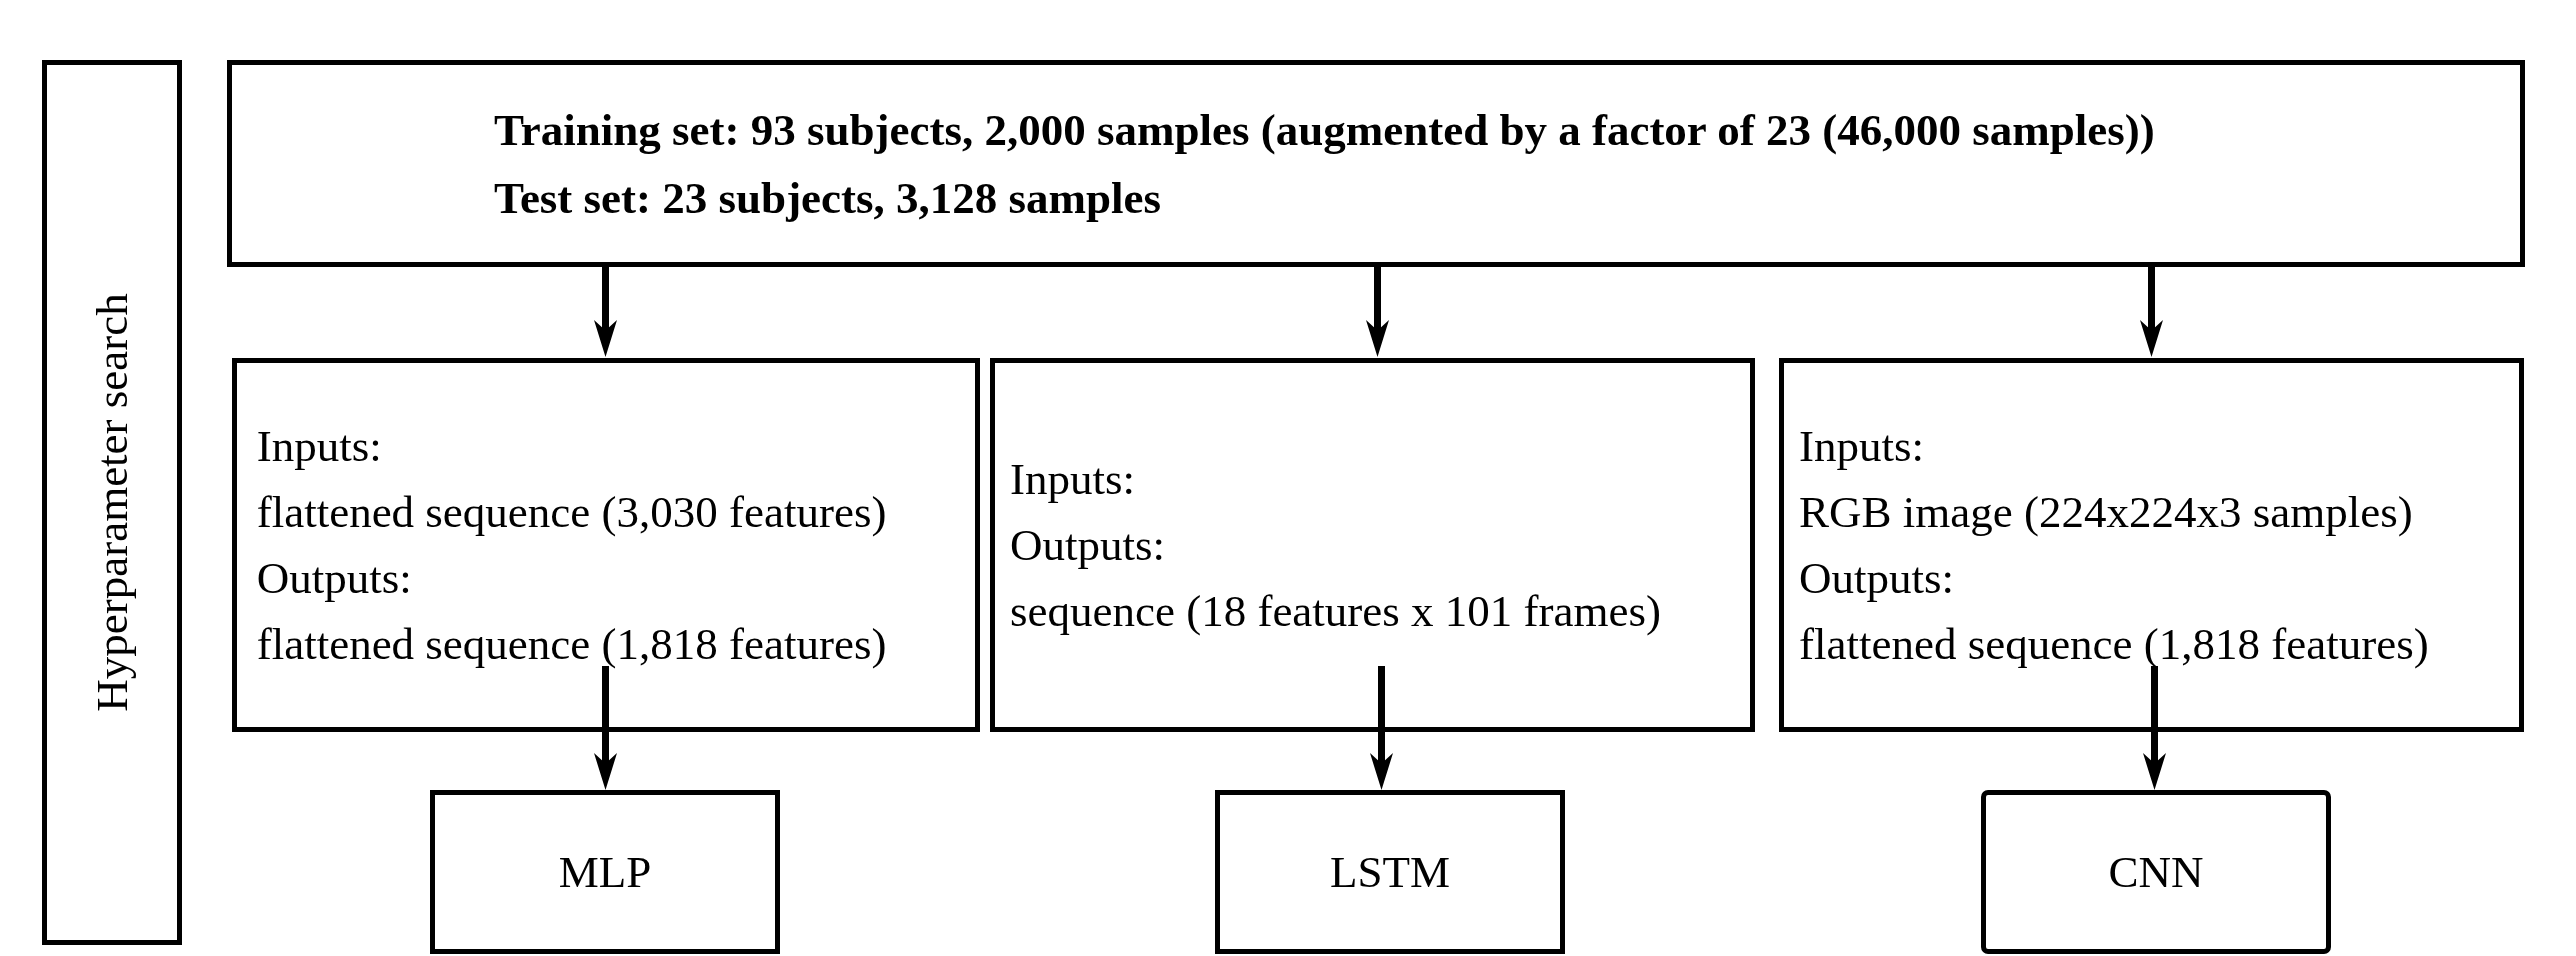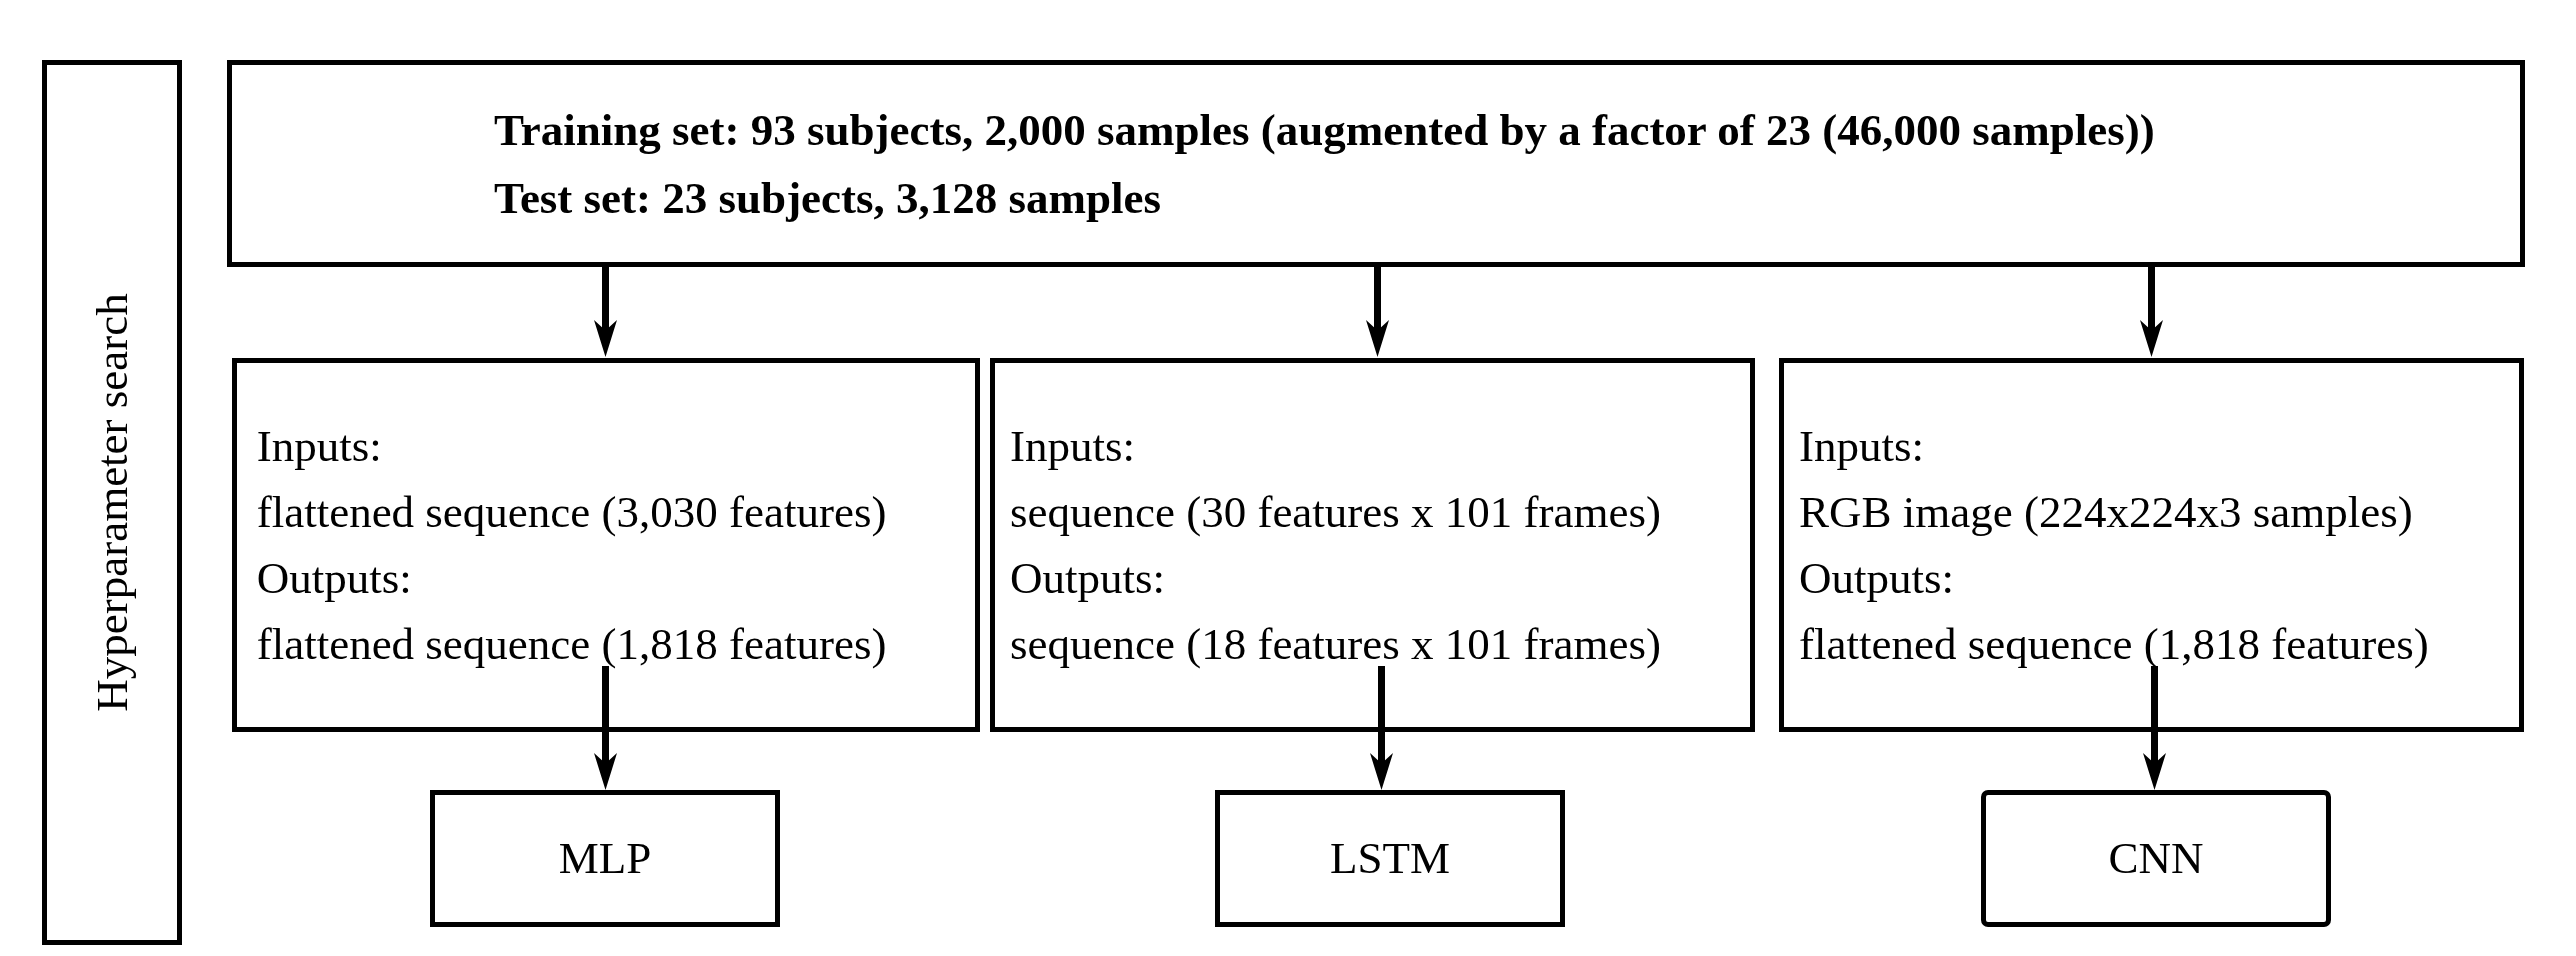--- a/index.html
+++ b/index.html
@@ -55,21 +55,21 @@
   #io-box-mlp { left:232px;  width:748px; padding-left:19.7px; }
   #io-box-lstm{ left:990px; width:765px; padding-left:15px; }
   #io-box-cnn { left:1779px; width:745px; padding-left:15px; }
   .io-line{
     font-size:var(--fs);
     line-height:66px;
     white-space:nowrap;
   }
   
   .model-box{
-    top:790px; height:137px;
+    top:790px; height:164px;
     display:flex; align-items:center; justify-content:center;
   }
   #model-box-mlp { left:430px;  width:350px; }
   #model-box-lstm{ left:1208px; width:350px;margin-left:7px; }
   #model-box-cnn { left:1981px; width:350px;border-radius:7px; }
   .model-label{ font-size:var(--fs); line-height:1; }
   
   .arrow{ position:absolute; width:23px; }
   .arrow-line{
     position:absolute; left:8px; top:0;
@@ -120,21 +120,20 @@
   </div>
 
   <div class="box io-box" id="io-box-mlp">
     <div class="io-line">Inputs:</div>
     <div class="io-line">flattened sequence (3,030 features)</div>
     <div class="io-line">Outputs:</div>
     <div class="io-line">flattened sequence (1,818 features)</div>
   </div>
   <div class="box io-box" id="io-box-lstm">
     <div class="io-line">Inputs:</div>
-    <div class="io-line">sequence (30 features x 101 frames)</div>
     <div class="io-line">Outputs:</div>
     <div class="io-line">sequence (18 features x 101 frames)</div>
   </div>
   <div class="box io-box" id="io-box-cnn">
     <div class="io-line">Inputs:</div>
     <div class="io-line">RGB image (224x224x3 samples)</div>
     <div class="io-line">Outputs:</div>
     <div class="io-line">flattened sequence (1,818 features)</div>
   </div>
 

